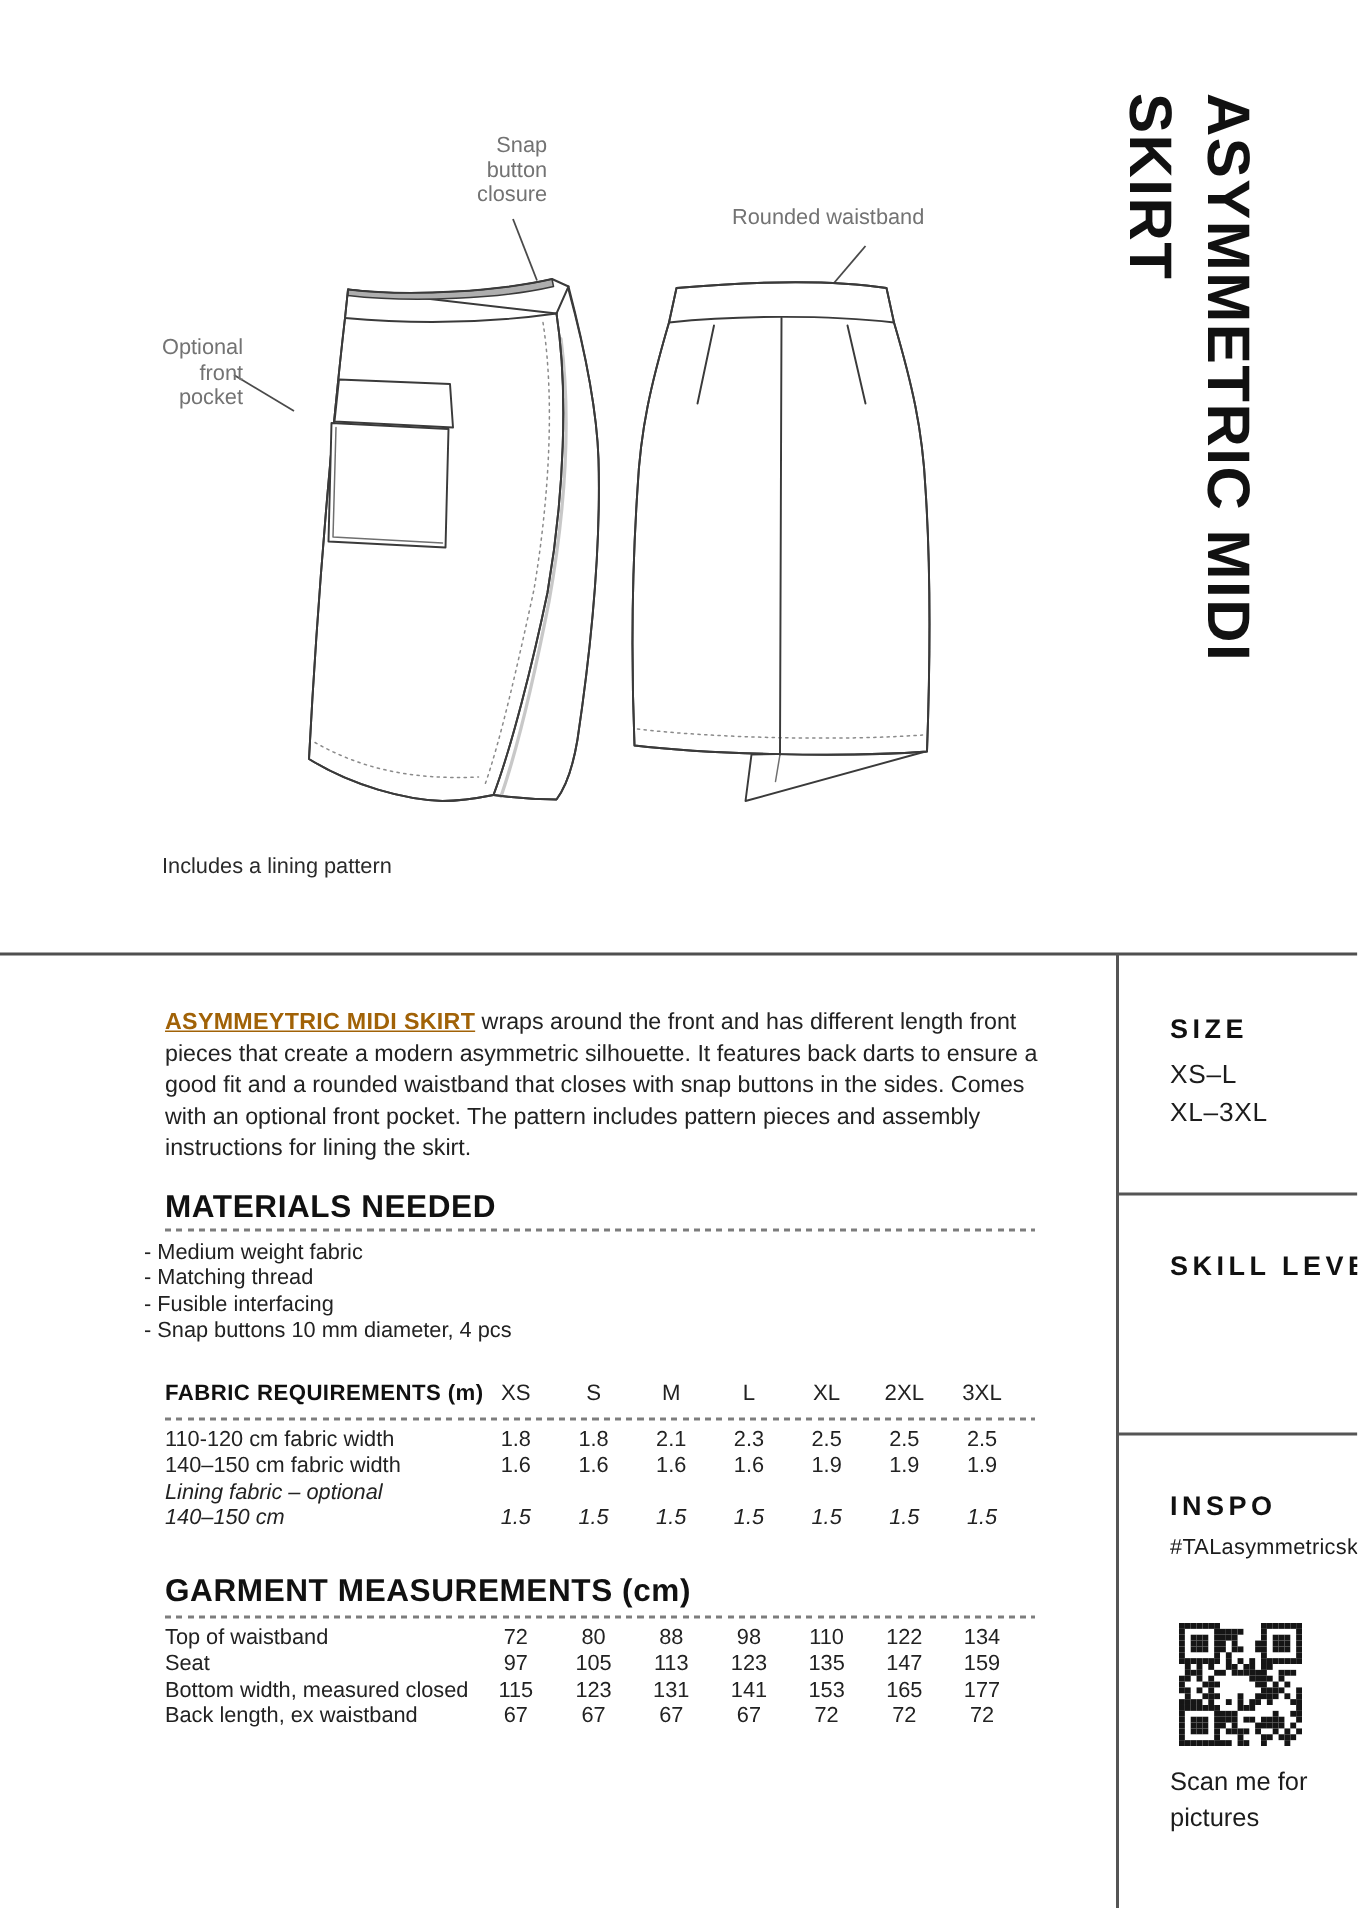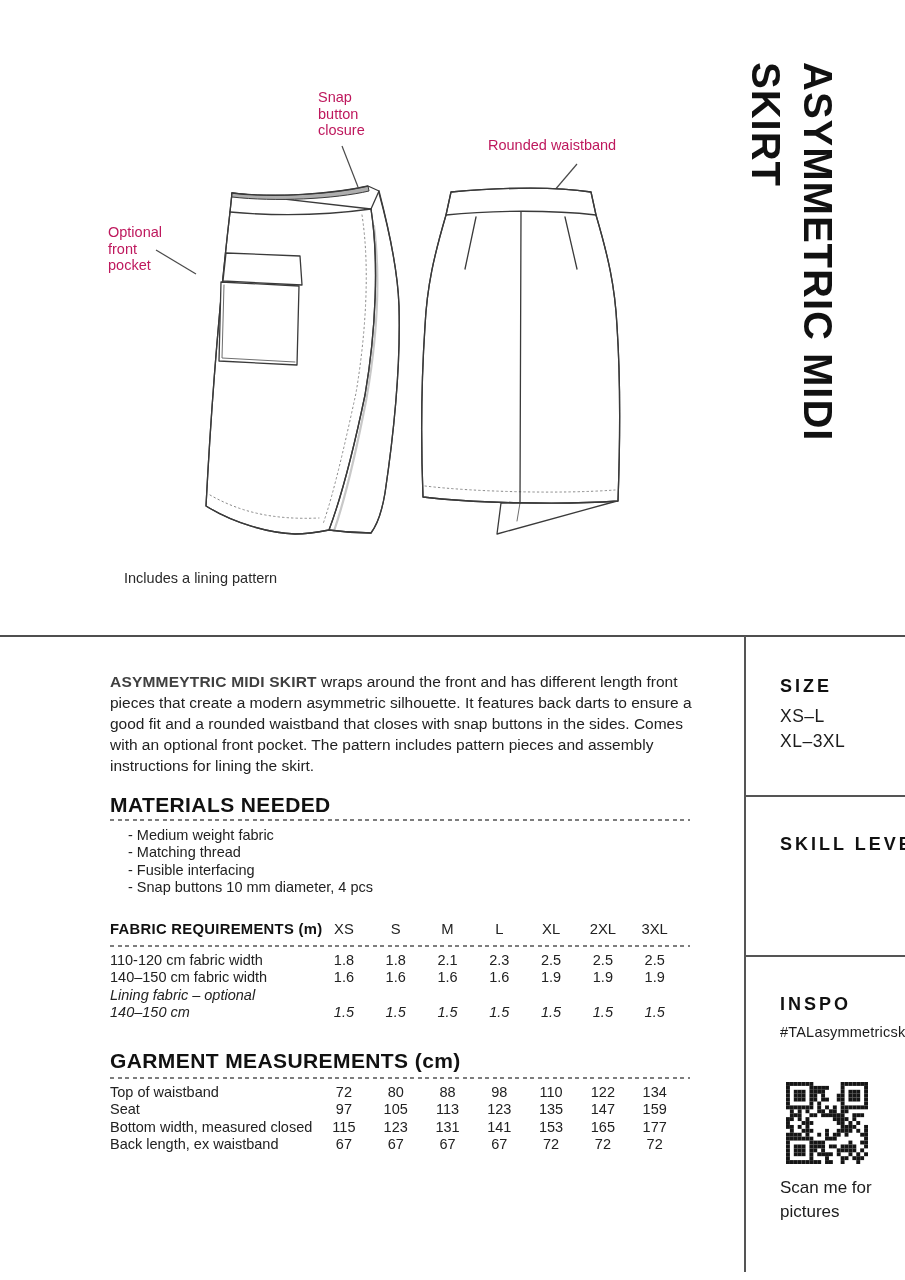--- a/index.html
+++ b/index.html
@@ -1,48 +1,48 @@
 <!DOCTYPE html>
 <html><head>
 <meta charset="utf-8">
 <style>
   html,body{margin:0;padding:0;background:#ffffff;}
   .page{position:relative;width:905px;height:1280px;background:#fff;overflow:hidden;
         font-family:"Liberation Sans",sans-serif;color:#1f1f1f;}
   .abs{position:absolute;}
 
   
-  .diag-label{font-size:14.5px;line-height:16.5px;color:#be185d;}
+  .diag-label{font-size:14.5px;line-height:16.5px;color:#737373;text-align:right;}
   .leader{stroke:#4a4a4a;stroke-width:1.2;}
 
   
   .sketch path, .sketch line, .sketch polyline{fill:none;stroke:#3a3a3a;stroke-width:1.3;
         stroke-linecap:round;stroke-linejoin:round;}
   .sketch .fillw{fill:#ffffff;}
   .sketch .gray{fill:#aeaeae;stroke:#3a3a3a;stroke-width:1;}
   .sketch .dot{stroke:#8a8a8a;stroke-width:1;stroke-dasharray:1.5 3;}
   .sketch .shadow{stroke:#9a9a9a;stroke-width:2.2;opacity:.55;}
   .sketch .thin{stroke:#6f6f6f;stroke-width:1;}
 
   
   .vtitle{left:740px;top:62px;writing-mode:vertical-rl;font-weight:bold;font-size:40px;
           line-height:52px;letter-spacing:1px;color:#111;white-space:nowrap;}
   .vtitle span{display:block;}
 
-  .note{left:108px;top:570px;font-size:14.5px;color:#2a2a2a;margin-left:16px;}
+  .note{left:108px;top:570px;font-size:14.5px;color:#2a2a2a;}
 
   .hr-main{left:0;top:635px;width:905px;height:2px;background:#4f4f4f;}
 
   
   .desc{left:110px;top:671px;width:592px;font-size:15.5px;line-height:21px;color:#222;}
-  .desc strong{color:#404040;letter-spacing:.2px;}
+  .desc strong{color:#a16207;letter-spacing:.2px;text-decoration:underline;}
   .h-sec{font-size:21px;font-weight:bold;letter-spacing:.4px;color:#111;line-height:15px;}
   .dash{height:2px;width:580px;
         background:repeating-linear-gradient(90deg,#7d7d7d 0 4px,transparent 4px 7.5px);}
-  .mat-list{left:128px;top:827px;font-size:14.5px;line-height:17.3px;color:#222;}
+  .mat-list{left:96px;top:827px;font-size:14.5px;line-height:17.3px;color:#222;}
 
   .grid{display:grid;grid-template-columns:208px repeat(7,51.8px);font-size:14.5px;
         line-height:17.3px;color:#222;}
   .grid .lab{text-align:left;white-space:nowrap;}
   .grid .val{text-align:center;}
   .grid .it{font-style:italic;}
   .hdr-row{font-size:14.8px;}
   .hdr-row .lab{font-weight:bold;letter-spacing:.3px;color:#111;}
 
   

